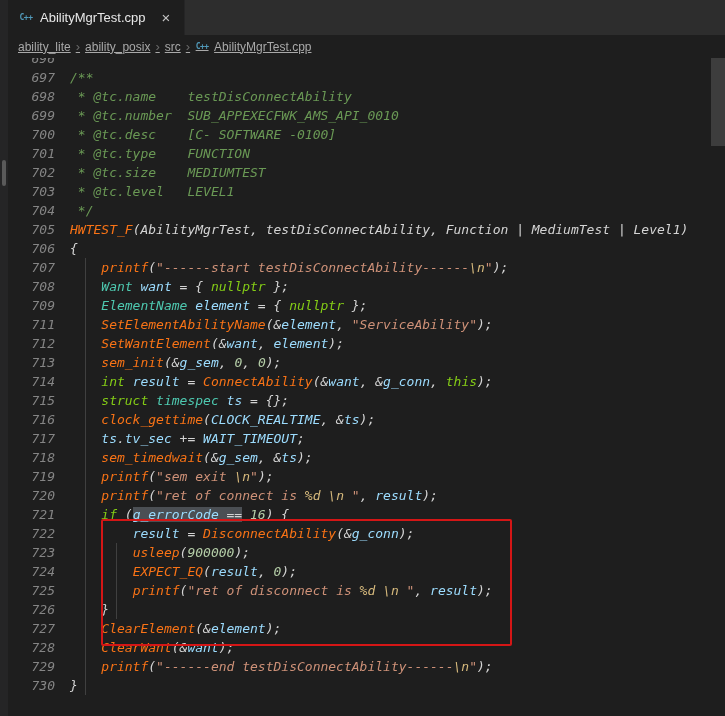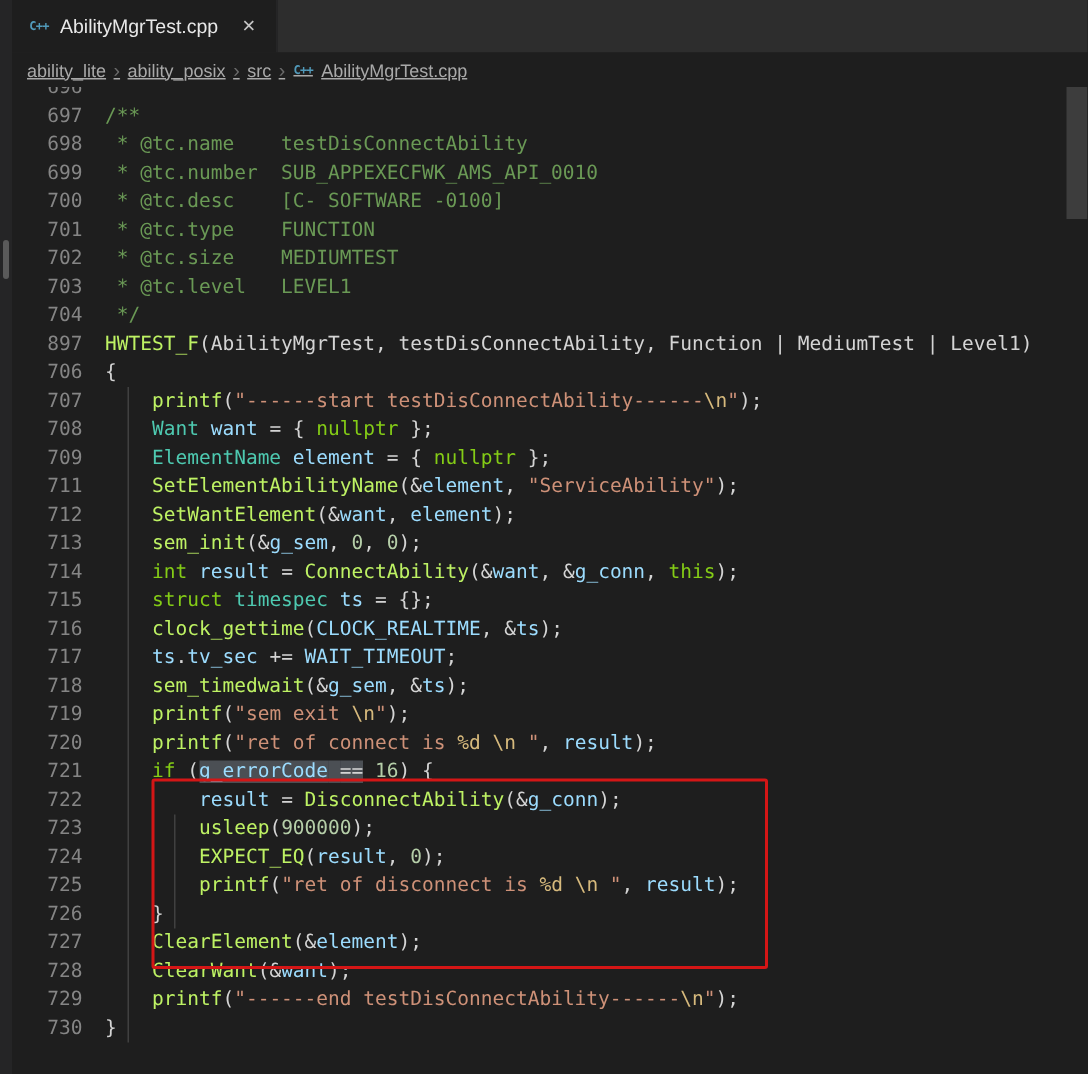--- a/index.html
+++ b/index.html
@@ -34,29 +34,29 @@
   
   .breadcrumb { height:23px; display:flex; align-items:center; padding-left:10px; gap:5px;
     color:#a9a9a9; font-size:12px; background:#1e1e1e; flex-shrink:0;text-decoration:underline; }
   .crumb { cursor:pointer; white-space:nowrap; }
   .crumb-sep { color:#6a6a6a; font-size:13px; }
   .breadcrumb .cpp-icon { width:14px; height:14px; }
 
   
   .editor { position:relative; flex:1; overflow:hidden;
     font:13px/19px "DejaVu Sans Mono", monospace; background:#1e1e1e; }
-  #lines { margin-top:-9px; }
+  #lines { margin-top:-9px;font-style:italic; }
   .line { height:19px; white-space:pre; }
   .ln { display:inline-block; width:62px; text-align:right; color:#858585; padding-right:15px; }
   .code { white-space:pre; }
 
   .tok.cm  { color:#6a9955; }
   .tok.kw  { color:#84cc16; }
   .tok.ty  { color:#4ec9b0; }
-  .tok.fn  { color:#bef264; }
+  .tok.fn  { color:#f97316; }
   .tok.st  { color:#ce9178; }
   .tok.nu  { color:#b5cea8; }
   .tok.va  { color:#9cdcfe; }
   .tok.pl  { color:#d4d4d4; }
   .tok.esc { color:#d7ba7d; }
   .tok.hl  { background:rgba(130,140,150,0.45);text-align:right; }
 
   .indent-guide { position:absolute; width:1px; background:#404040; pointer-events:none; }
   .guide-1 { left:77px; top:200px; height:437px; }
   .guide-2 { left:108px; top:485px; height:76px; }
@@ -104,21 +104,21 @@
       <div id="lines">
           <div class="line"><span class="ln">696</span><span class="code"></span></div>
           <div class="line"><span class="ln">697</span><span class="code"><span class="tok cm">/**</span></span></div>
           <div class="line"><span class="ln">698</span><span class="code"><span class="tok cm"> * @tc.name    testDisConnectAbility</span></span></div>
           <div class="line"><span class="ln">699</span><span class="code"><span class="tok cm"> * @tc.number  SUB_APPEXECFWK_AMS_API_0010</span></span></div>
           <div class="line"><span class="ln">700</span><span class="code"><span class="tok cm"> * @tc.desc    [C- SOFTWARE -0100]</span></span></div>
           <div class="line"><span class="ln">701</span><span class="code"><span class="tok cm"> * @tc.type    FUNCTION</span></span></div>
           <div class="line"><span class="ln">702</span><span class="code"><span class="tok cm"> * @tc.size    MEDIUMTEST</span></span></div>
           <div class="line"><span class="ln">703</span><span class="code"><span class="tok cm"> * @tc.level   LEVEL1</span></span></div>
           <div class="line"><span class="ln">704</span><span class="code"><span class="tok cm"> */</span></span></div>
-          <div class="line"><span class="ln">897</span><span class="code"><span class="tok fn">HWTEST_F</span><span class="tok pl">(AbilityMgrTest, testDisConnectAbility, Function | MediumTest | Level1)</span></span></div>
+          <div class="line"><span class="ln">705</span><span class="code"><span class="tok fn">HWTEST_F</span><span class="tok pl">(AbilityMgrTest, testDisConnectAbility, Function | MediumTest | Level1)</span></span></div>
           <div class="line"><span class="ln">706</span><span class="code"><span class="tok pl">{</span></span></div>
           <div class="line"><span class="ln">707</span><span class="code"><span class="tok pl">    </span><span class="tok fn">printf</span><span class="tok pl">(</span><span class="tok st">"------start testDisConnectAbility------</span><span class="tok esc">\n</span><span class="tok st">"</span><span class="tok pl">);</span></span></div>
           <div class="line"><span class="ln">708</span><span class="code"><span class="tok pl">    </span><span class="tok ty">Want</span><span class="tok pl"> </span><span class="tok va">want</span><span class="tok pl"> = { </span><span class="tok kw">nullptr</span><span class="tok pl"> };</span></span></div>
           <div class="line"><span class="ln">709</span><span class="code"><span class="tok pl">    </span><span class="tok ty">ElementName</span><span class="tok pl"> </span><span class="tok va">element</span><span class="tok pl"> = { </span><span class="tok kw">nullptr</span><span class="tok pl"> };</span></span></div>
           <div class="line"><span class="ln">711</span><span class="code"><span class="tok pl">    </span><span class="tok fn">SetElementAbilityName</span><span class="tok pl">(&amp;</span><span class="tok va">element</span><span class="tok pl">, </span><span class="tok st">"ServiceAbility"</span><span class="tok pl">);</span></span></div>
           <div class="line"><span class="ln">712</span><span class="code"><span class="tok pl">    </span><span class="tok fn">SetWantElement</span><span class="tok pl">(&amp;</span><span class="tok va">want</span><span class="tok pl">, </span><span class="tok va">element</span><span class="tok pl">);</span></span></div>
           <div class="line"><span class="ln">713</span><span class="code"><span class="tok pl">    </span><span class="tok fn">sem_init</span><span class="tok pl">(&amp;</span><span class="tok va">g_sem</span><span class="tok pl">, </span><span class="tok nu">0</span><span class="tok pl">, </span><span class="tok nu">0</span><span class="tok pl">);</span></span></div>
           <div class="line"><span class="ln">714</span><span class="code"><span class="tok pl">    </span><span class="tok kw">int</span><span class="tok pl"> </span><span class="tok va">result</span><span class="tok pl"> = </span><span class="tok fn">ConnectAbility</span><span class="tok pl">(&amp;</span><span class="tok va">want</span><span class="tok pl">, &amp;</span><span class="tok va">g_conn</span><span class="tok pl">, </span><span class="tok kw">this</span><span class="tok pl">);</span></span></div>
           <div class="line"><span class="ln">715</span><span class="code"><span class="tok pl">    </span><span class="tok kw">struct</span><span class="tok pl"> </span><span class="tok ty">timespec</span><span class="tok pl"> </span><span class="tok va">ts</span><span class="tok pl"> = {};</span></span></div>
           <div class="line"><span class="ln">716</span><span class="code"><span class="tok pl">    </span><span class="tok fn">clock_gettime</span><span class="tok pl">(</span><span class="tok va">CLOCK_REALTIME</span><span class="tok pl">, &amp;</span><span class="tok va">ts</span><span class="tok pl">);</span></span></div>

